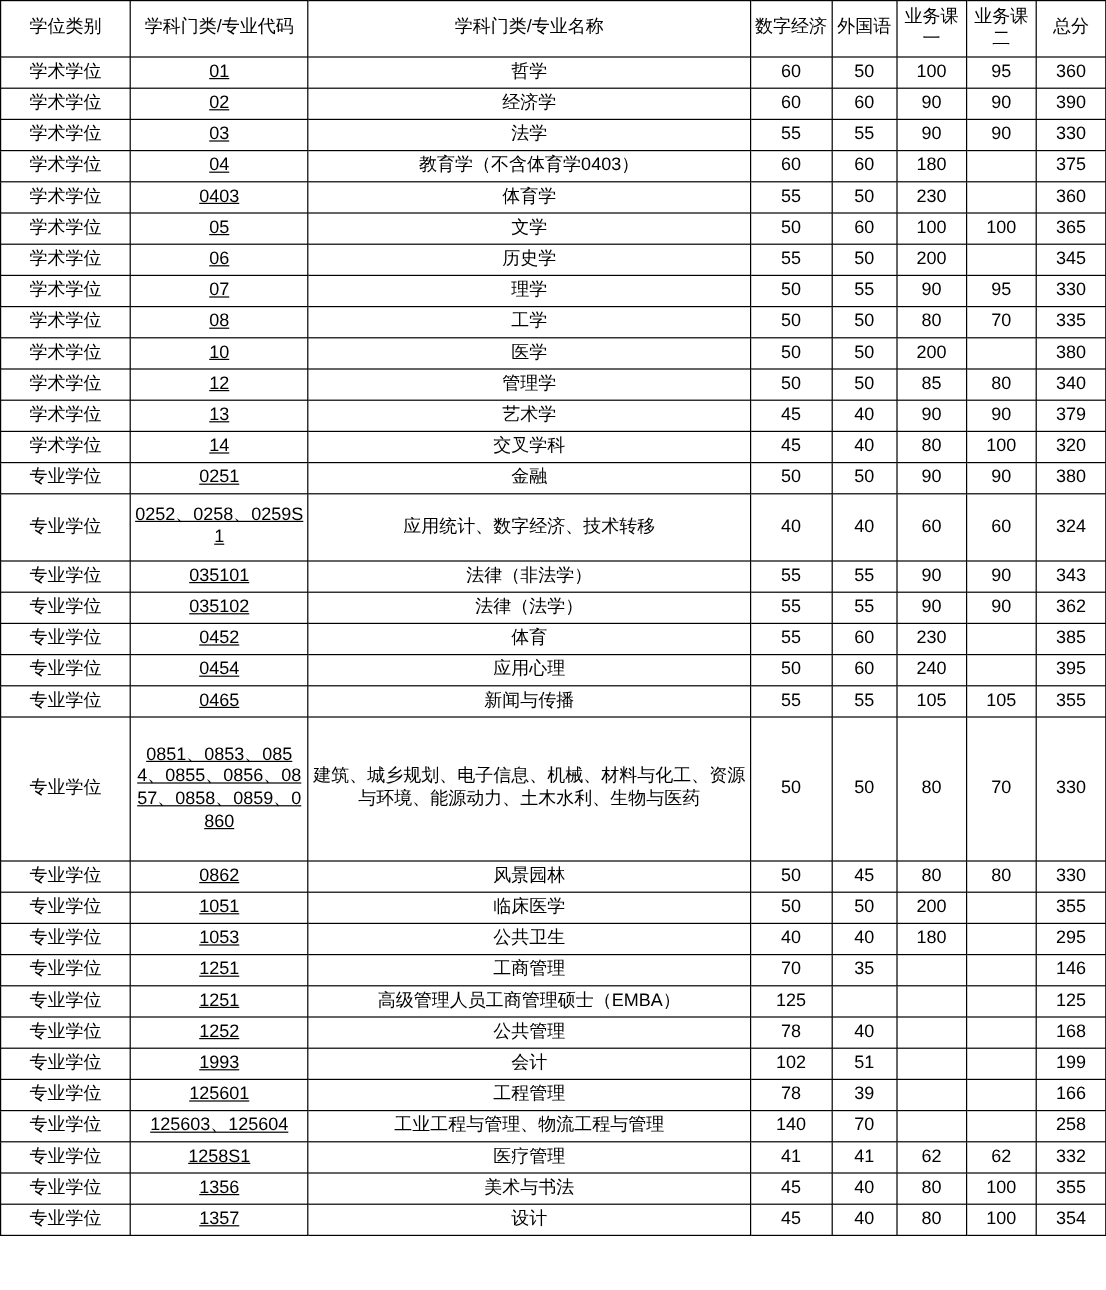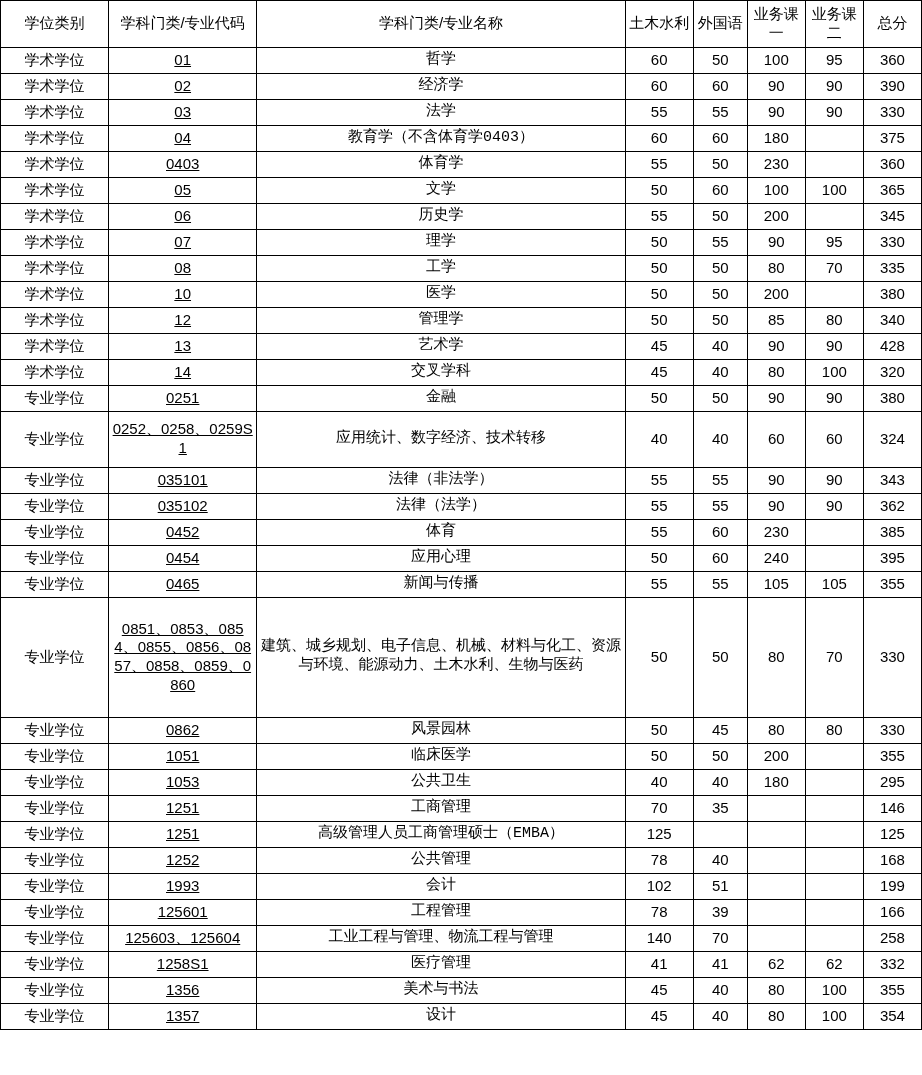--- a/index.html
+++ b/index.html
@@ -46,21 +46,20 @@
 
   td.cell-code {
     font-size: 14px;
     letter-spacing: 0px;
     text-decoration: underline;
   }
   td.cell-name {
     font-size: 15px;
     padding-left: 6px;
     padding-right: 6px;
-    font-family: Liberation Mono, monospace;
   }
   td.tall-code {
     line-height: 1.45;
   }
   td.tall-name {
     line-height: 1.5;
     text-align: center;
   }
 </style>
 </head>
@@ -75,21 +74,21 @@
     <col class="c-foreign">
     <col class="c-major1">
     <col class="c-major2">
     <col class="c-total">
   </colgroup>
   <thead>
     <tr>
       <th>学位类别</th>
       <th>学科门类/专业代码</th>
       <th>学科门类/专业名称</th>
-      <th>土木水利</th>
+      <th>数字经济</th>
       <th>外国语</th>
       <th>业务课一</th>
       <th>业务课二</th>
       <th>总分</th>
     </tr>
   </thead>
   <tbody id="table-body">
       <tr style="height: 26px;">
         <td>学术学位</td>
         <td class="cell-code">01</td>
@@ -201,21 +200,21 @@
         <td>340</td>
       </tr>
       <tr style="height: 26px;">
         <td>学术学位</td>
         <td class="cell-code">13</td>
         <td class="cell-name">艺术学</td>
         <td>45</td>
         <td>40</td>
         <td>90</td>
         <td>90</td>
-        <td>428</td>
+        <td>379</td>
       </tr>
       <tr style="height: 26px;">
         <td>学术学位</td>
         <td class="cell-code">14</td>
         <td class="cell-name">交叉学科</td>
         <td>45</td>
         <td>40</td>
         <td>80</td>
         <td>100</td>
         <td>320</td>

